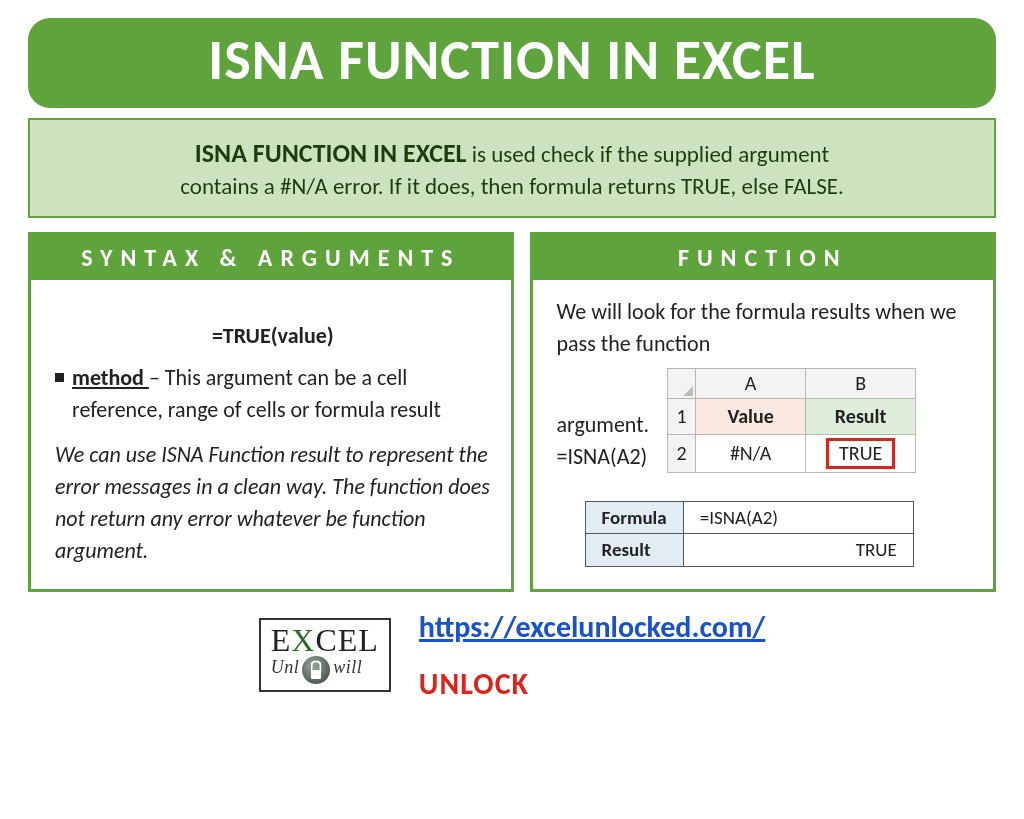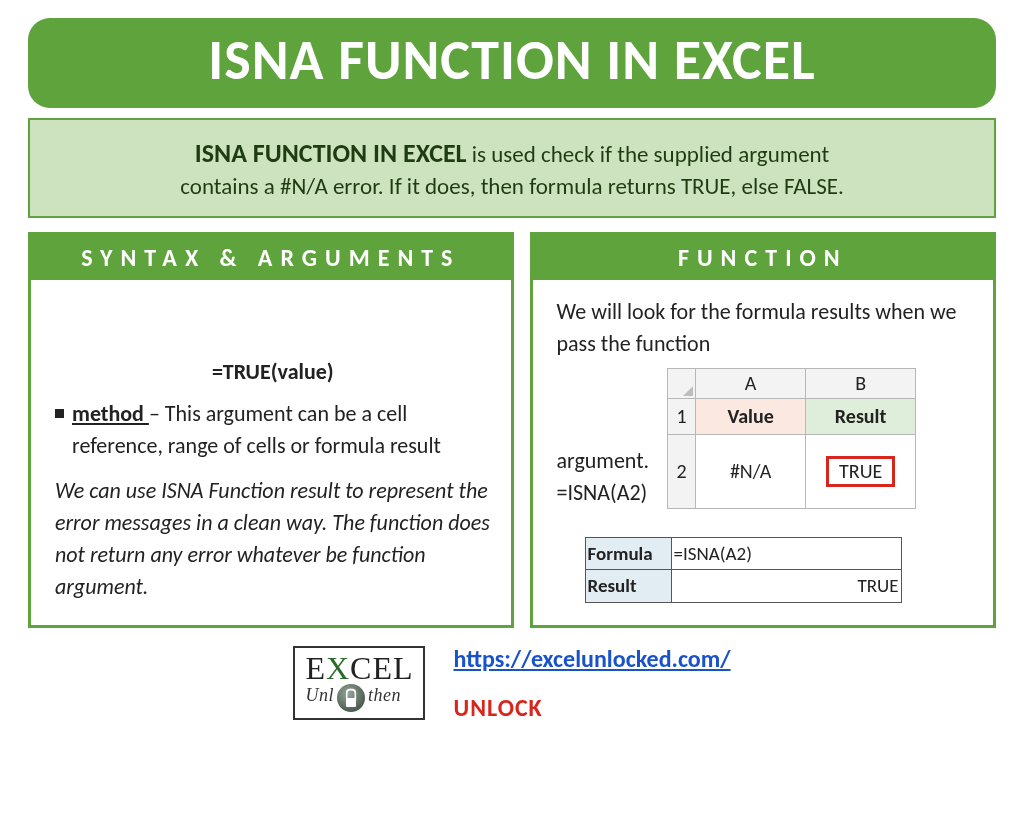--- a/index.html
+++ b/index.html
@@ -97,32 +97,32 @@
     position: relative;
   }
   .mini-sheet .corner::after{
     content:""; position:absolute; right:2px; bottom:2px;
     border-left:10px solid transparent; border-bottom:10px solid #bdbdbd;
   }
   .mini-sheet .colh { background:#f3f3f3; font-weight:400; width:110px; height:22px;}
   .mini-sheet .rowh { background:#f3f3f3; width:28px; }
   .mini-sheet .hval { background:#fbe8e1; font-weight:700; padding:3px 30px;}
   .mini-sheet .hres { background:#dfeedb; font-weight:700; padding:3px 18px;}
-  .mini-sheet .cell { padding:21px 18px;margin-top:12px; }
+  .mini-sheet .cell { padding:3px 18px;margin-top:12px; }
   .true-box { 
     display:inline-block; border:3px solid #d8261c; padding:0 10px; line-height:1.25;
   }
   .result-table {
     border-collapse: collapse;
     margin: 28px 0 0 28px;
     font-size: 19px;
   }
   .result-table td {
     border: 1px solid #555;
-    padding: 2px 2px;
+    padding: 2px 16px;
   }
   .result-table .lab { background:#e2ecf3; font-weight:700; width:86px;}
   .result-table .wide { width: 230px; }
   .result-table .ralign { text-align:right; }
   .footer {
     margin-top: 16px;
     display:flex;
     align-items:center;
     justify-content:center;
     gap: 28px;
@@ -147,21 +147,21 @@
     width:7px; height:10px; border:2px solid #fff; border-bottom:none;
     border-radius:5px 5px 0 0; transform:translate(-50%,-80%);
   }
   .logo-lock::after{
     content:""; position:absolute; left:50%; top:55%;
     width:10px; height:9px; background:#fff; transform:translate(-50%,-10%);
     border-radius:1px;
   }
   .logo-sub { font-size:18px; color:#333; margin-top:-6px; font-style:italic; letter-spacing:0.5px;}
   .logo-col { display:flex; flex-direction:column; line-height:1; }
-  .footer-links { font-size:24px; font-weight:700; }
+  .footer-links { font-size:30px; font-weight:700; }
   .footer-links a { color:#1953cc; text-decoration:underline; }
   .unlock { color:#d8261c; font-weight:800; letter-spacing:1px; margin-top:20px;}
 </style>
 </head>
 <body>
 
 <div class="title-bar">ISNA FUNCTION IN EXCEL</div>
 
 <div class="desc-box">
   <span class="lead">ISNA FUNCTION IN EXCEL</span><span> is used check if the supplied argument</span><br>
@@ -231,21 +231,21 @@
 
 <div class="footer">
   <div class="logo-box">
     <div class="logo-col">
       <div class="logo-main">
         <span>E</span><span class="logo-x">X</span><span>CEL</span>
       </div>
       <div style="display:flex;align-items:center;gap:2px;">
         <span class="logo-sub">Unl</span>
         <span class="logo-lock"></span>
-        <span class="logo-sub">then</span>
+        <span class="logo-sub">will</span>
       </div>
     </div>
   </div>
   <div class="footer-links">
     <a href="#">https://excelunlocked.com/</a>
     <div class="unlock">UNLOCK</div>
   </div>
 </div>
 
 </body></html>

